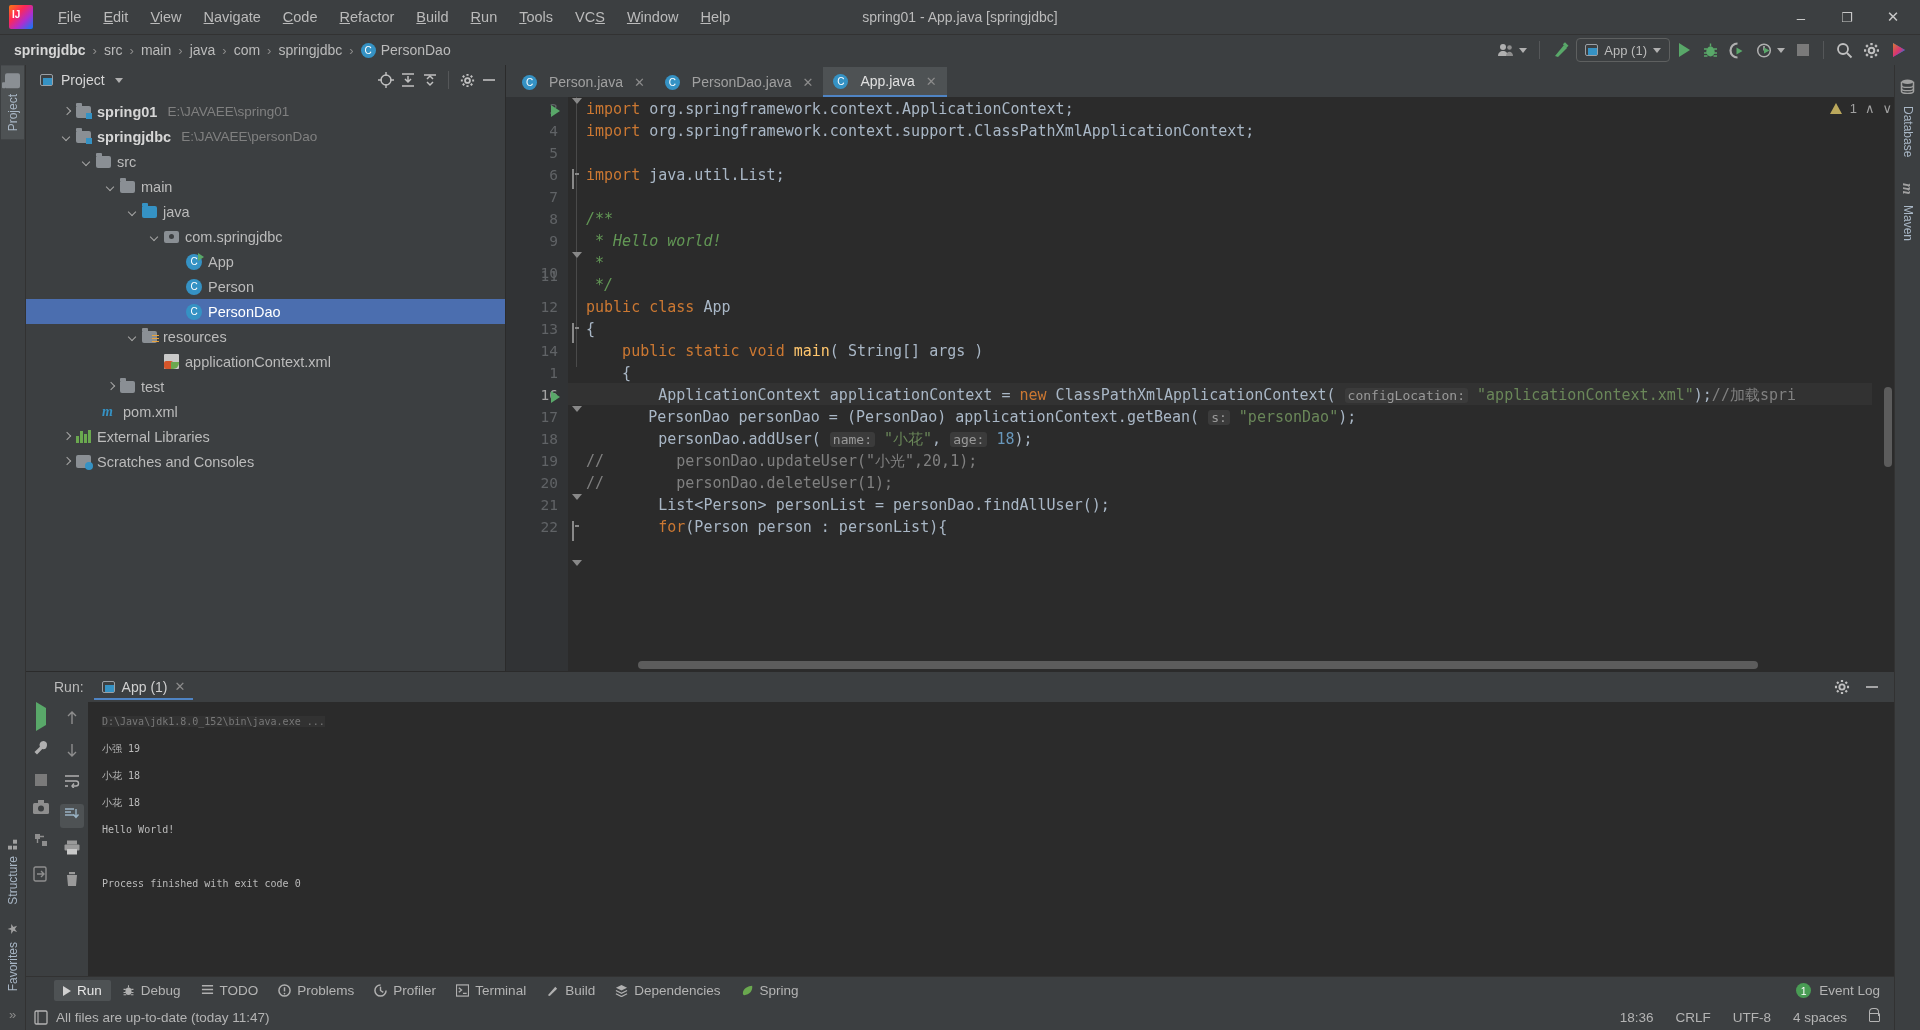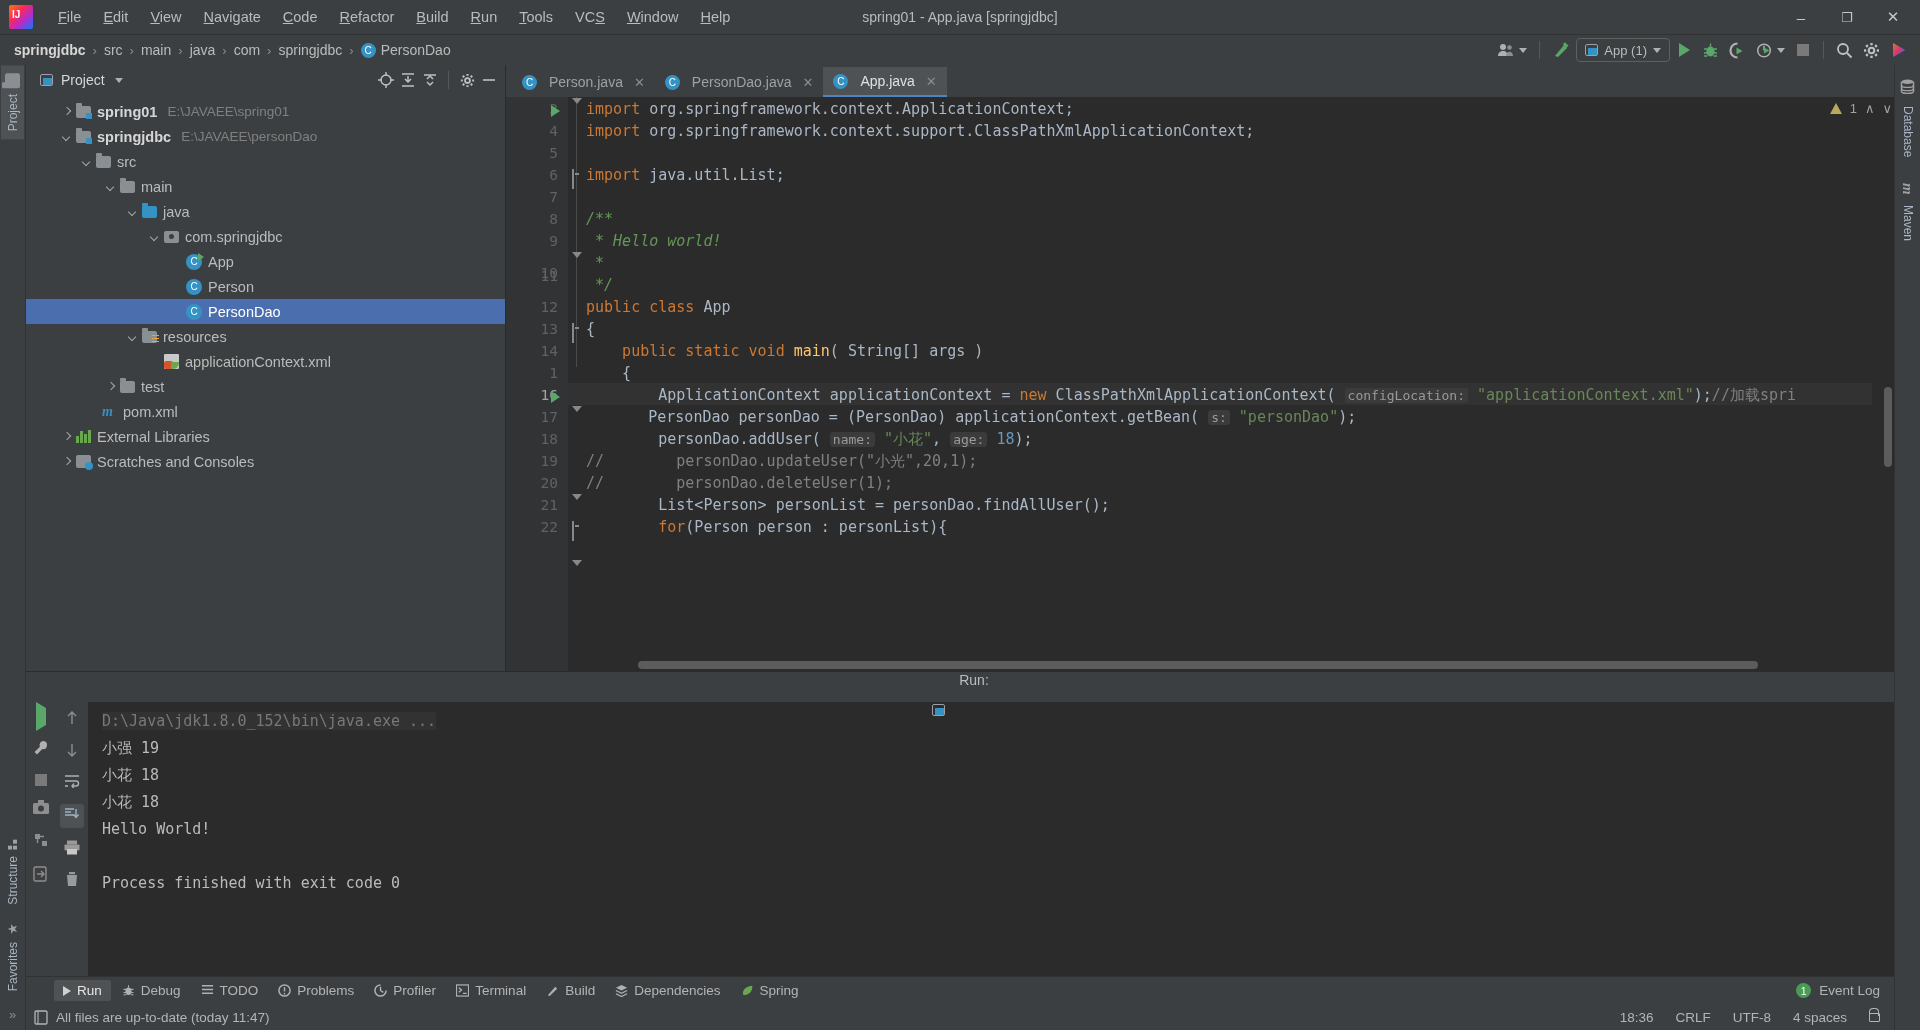--- a/index.html
+++ b/index.html
@@ -126,28 +126,28 @@
   .fn { color: #ffc66d; }            
   .hint { color: #9a9a9a; background: #3b3b3b; border-radius: 3px; padding: 0 3px; font-size: 13px; }
   .err-panel { position: absolute; right: 0; top: 0; width: 22px; bottom: 0; background: #2b2b2b; }
   .insp-bar { position: absolute; right: 2px; top: 4px; display: flex; align-items: center; gap: 8px; color: #a0a0a0; font-size: 13px; }
   .warn-tri { width: 0;height:0;border-left:6px solid transparent;border-right:6px solid transparent;border-bottom:11px solid #bba85c; position:relative;}
   .scroll-v { position: absolute; right: 24px; width: 8px; background: #5c5c5c; border-radius: 4px; }
   .scroll-h { position: absolute; bottom: 2px; height: 8px; background: #5c5c5c; border-radius: 4px; }
 
   
   .runpanel { height: 305px; flex: 0 0 305px; background: #3c3f41; display: flex; flex-direction: column; border-top: 1px solid #2b2b2b; }
-  .run-header { height: 30px; display: flex; align-items: center; padding-left: 28px; gap: 10px; flex-direction: column; }
+  .run-header { height: 30px; display: flex; align-items: center; padding-left: 28px; gap: 10px; }
   .run-label { font-size: 14px; color: #bbbbbb; }
   .run-tab { display: flex; align-items: center; gap: 7px; font-size: 14px; color: #d0d0d0; border-bottom: 2px solid #4f84c4; padding: 4px 8px 3px 8px; }
   .run-header .right { margin-left: auto; display: flex; gap: 10px; padding-right: 12px; }
   .run-body { flex: 1 1 auto; display: flex; min-height: 0; }
   .run-tools { width: 30px; flex: 0 0 30px; display: flex; flex-direction: column; align-items: center; padding-top: 6px; gap: 14px; }
   .run-tools2 { width: 32px; flex: 0 0 32px; display: flex; flex-direction: column; align-items: center; padding-top: 8px; gap: 12px; }
-  .console { flex: 1 1 auto; background: #2b2b2b; padding: 6px 0 0 14px; font-family: "DejaVu Sans Mono", monospace; font-size: 15px; color: #bbbbbb; overflow: hidden; line-height: 27px; }
+  .console { flex: 1 1 auto; background: #2b2b2b; padding: 6px 0 0 14px; font-family: "DejaVu Sans Mono", monospace; font-size: 10px; color: #bbbbbb; overflow: hidden; line-height: 27px; }
   .console .dim { color: #787878; background: #323232; }
 
   
   .bottombar { height: 28px; flex: 0 0 28px; background: #3c3f41; display: flex; align-items: center; padding-left: 28px; gap: 2px; border-top: 1px solid #323232;}
   .btab { display: flex; align-items: center; gap: 6px; font-size: 13.5px; color: #b4b4b4; padding: 3px 9px; border-radius: 2px; }
   .btab.active { background: #4e5254; color: #e6e6e6; }
   .bottombar .right { margin-left: auto; display: flex; align-items: center; gap: 8px; padding-right: 14px; }
   .evt-badge { width: 15px; height: 15px; border-radius: 50%; background: #499c54; color: #fff; font-size: 10.5px;
       display: flex; align-items: center; justify-content: center; }
   .statusbar { height: 26px; flex: 0 0 26px; background: #3c3f41; display: flex; align-items: center; padding: 0 14px 0 8px; font-size: 13.5px; color: #b4b4b4; }

